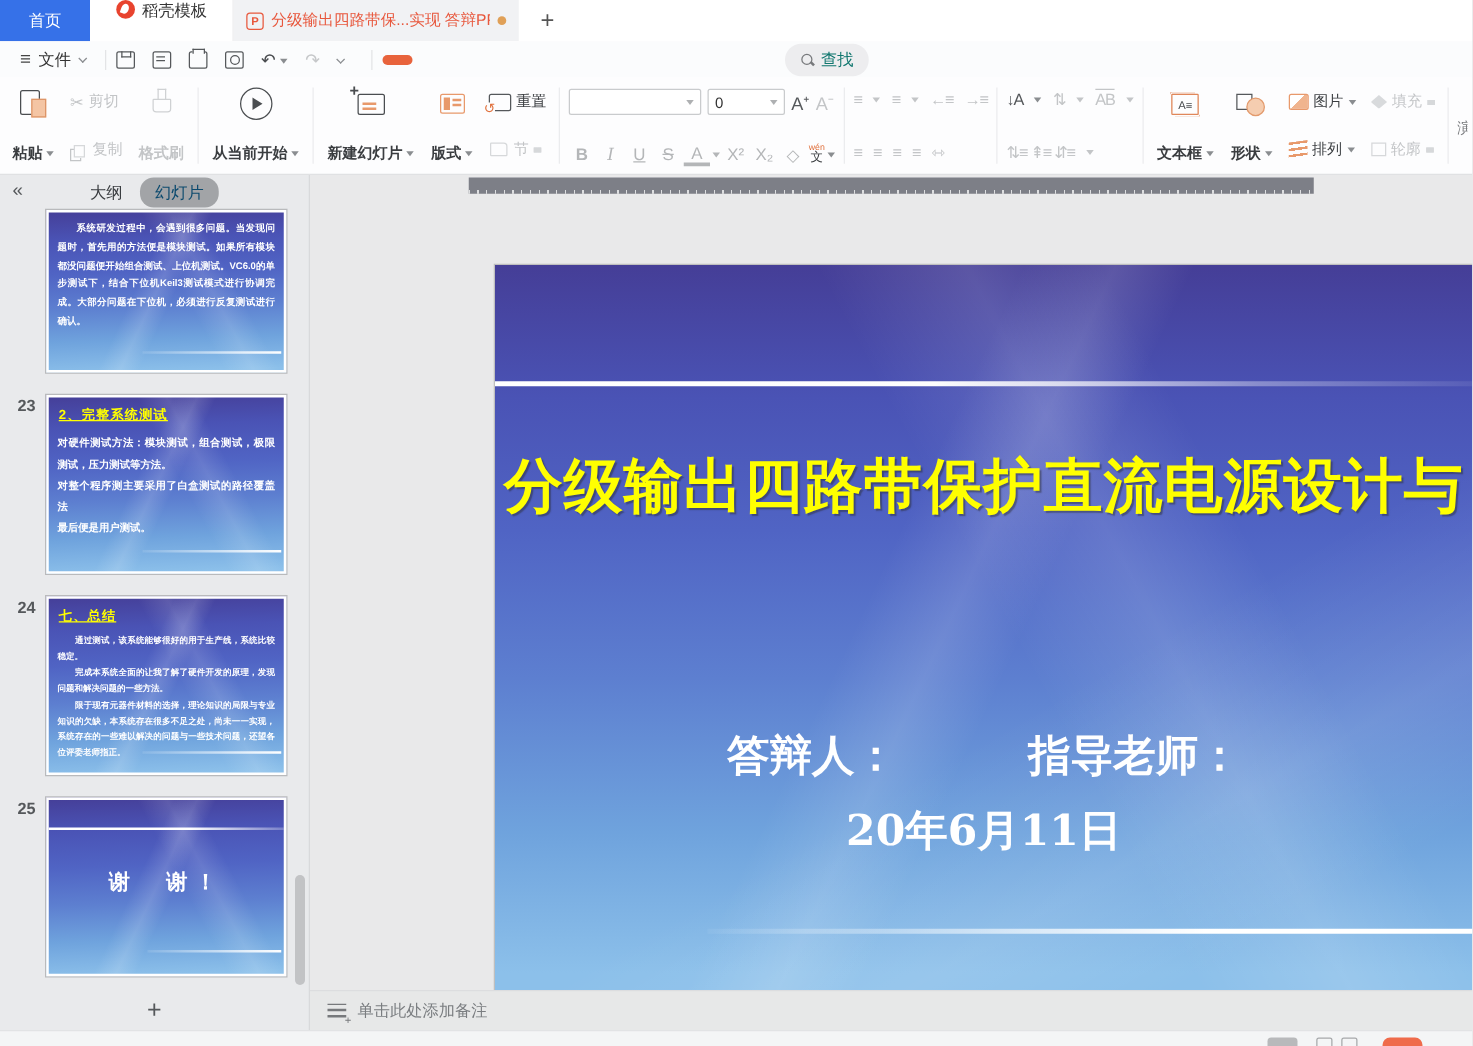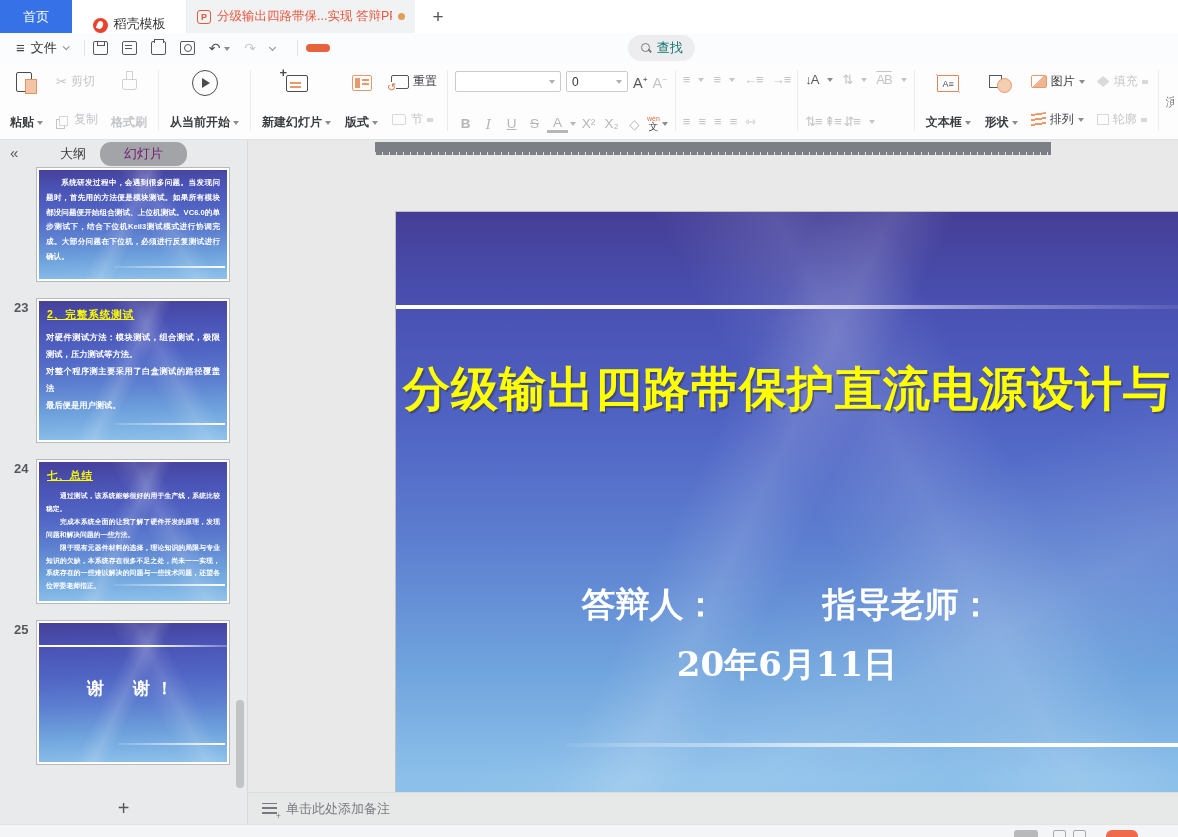--- a/index.html
+++ b/index.html
@@ -2,21 +2,21 @@
 <html><head>
 <meta charset="utf-8">
 <style>
   * { margin:0; padding:0; box-sizing:border-box; }
   body { background:#d9dadc; font-family:"Liberation Sans", sans-serif; }
   .window { position:relative; width:1178px; height:837px; background:#fff; overflow:hidden; }
 
   
   .tabbar { position:absolute; left:0; top:0; width:100%; height:33px; background:#fff; display:flex; align-items:stretch; }
   .tab-home { width:72px; background:#3671e8; color:#fff; font-size:13px; display:flex; align-items:center; justify-content:center; }
-  .tab-docer { width:115px; display:flex; align-items:flex-end; justify-content:center; gap:6px; font-size:13px; color:#333; border-right:1px solid #ececee; }
+  .tab-docer { width:115px; display:flex; align-items:flex-start; justify-content:center; gap:6px; font-size:13px; color:#333; border-right:1px solid #ececee; }
   .docer-ic { width:15px; height:15px; border-radius:50%; background:#e8432e; position:relative; }
   .docer-ic::after { content:""; position:absolute; left:4px; top:3px; width:6px; height:8px; border-radius:50% 50% 50% 0; background:#fff; transform:rotate(20deg); }
   .tab-doc { width:228px; background:#f1f2f4; display:flex; align-items:center; gap:6px; padding:0 10px; }
   .ppt-ic { width:14px; height:14px; border:1.6px solid #e8583d; border-radius:3px; color:#e8583d; font-size:9px; font-weight:bold; display:flex; align-items:center; justify-content:center; flex:0 0 auto; }
   .tab-doc-label { color:#e8583d; font-size:12.5px; white-space:nowrap; overflow:hidden; flex:1; }
   .unsaved-dot { width:7px; height:7px; border-radius:50%; background:#e0a057; flex:0 0 auto; }
   .tab-new { width:46px; display:flex; align-items:center; justify-content:center; font-size:19px; color:#555; }
 
   
   .menubar { position:absolute; left:0; top:33px; width:100%; height:29px; background:#fbfcfd; display:flex; align-items:center; font-size:13px; color:#333; }
@@ -92,33 +92,33 @@
   .fill-ic { width:13px; height:11px; background:#d8dadc; clip-path:polygon(50% 0,100% 50%,50% 100%,0 50%); }
   .outl-ic { width:12px; height:11px; border:1.5px solid #c9cbcd; }
   .cutoff { width:8px; overflow:hidden; font-size:12px; color:#77797c; flex:0 0 auto; margin-top:26px; }
 
   
   .main { position:absolute; left:0; top:140px; width:100%; height:652px; display:flex; }
   .sidebar { position:relative; width:248px; background:#e9eaec; border-right:1px solid #d8d9db; flex:0 0 auto; overflow:hidden; }
   .sb-head { height:27px; display:flex; align-items:center; }
   .sb-collapse { position:absolute; left:10px; top:4px; font-size:15px; color:#55585b; }
   .sb-tabs { margin:0 auto; display:flex; align-items:center; gap:14px; font-size:13px; color:#3a3d40; }
-  .sb-tab-pill { background:#a2a4a7; color:#701a75; border-radius:11px; padding:3px 24px; }
+  .sb-tab-pill { background:#a2a4a7; color:#0c4a6e; border-radius:11px; padding:3px 12px; }
   .thumb-list { position:absolute; left:0; top:27px; width:100%; }
   .thumb-item { position:relative; margin:0 0 16px 36px; width:194px; }
   .thumb-num { position:absolute; left:-22px; top:2px; font-size:13px; font-weight:bold; color:#55585b; }
   .thumb { position:relative; width:194px; height:145px; border:1px solid #b9babc; outline:2px solid #fff; outline-offset:-3px;
            background:linear-gradient(178deg, #453e97 0%, #4a53b5 18%, #5064c4 38%, #5d7fd0 58%, #6fa3dd 78%, #8cc0ea 97%);
            overflow:hidden; color:#fff; }
   .thumb::before { content:""; position:absolute; inset:0;
            background:linear-gradient(115deg, transparent 40%, rgba(255,255,255,.15) 47%, transparent 53%),
                       linear-gradient(62deg, transparent 55%, rgba(255,255,255,.13) 64%, transparent 72%); }
   .thumb::after { content:""; position:absolute; left:40%; right:4px; top:87%; height:2px;
            background:linear-gradient(90deg, rgba(255,255,255,.1), #fff); }
-  .thumb-item.partial .thumb { height:115px; }
+  .thumb-item.partial .thumb { height:132px; }
   .t-title { position:relative; margin:9px 10px 0; font-size:10.5px; font-weight:bold; color:#ffff00; text-decoration:underline; letter-spacing:1px; }
   .t-body { position:relative; margin:7px 9px 0; font-size:8.3px; line-height:2.05; font-weight:bold; white-space:pre-line; text-align:justify; }
   .thumb-item.partial .t-body { margin-top:8px; font-size:7.6px; line-height:1.95; text-indent:2em; }
   .thumb-item.small .t-body { font-size:6.8px; line-height:1.9; }
   .t-center { position:relative; margin-top:56px; text-align:center; font-size:17px; font-weight:bold; letter-spacing:6px; font-family:"DejaVu Serif", serif; }
   .thumb-item.thanks .thumb::after { left:42%; top:85%; }
   .thumb-item.thanks .thumb .t-line-top { position:absolute; left:2px; right:2px; top:17%; height:2px; background:linear-gradient(90deg,#fff 60%, rgba(255,255,255,.25)); }
   .sb-scroll { position:absolute; right:3px; top:560px; width:8px; height:88px; border-radius:4px; background:#c2c3c5; }
 
   .canvas { position:relative; flex:1; background:#e9e9ea; overflow:hidden; }

